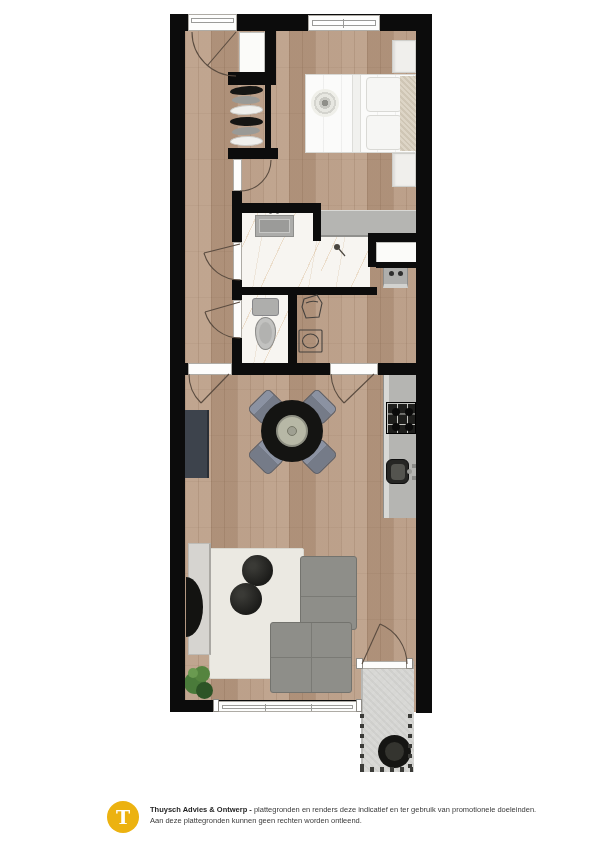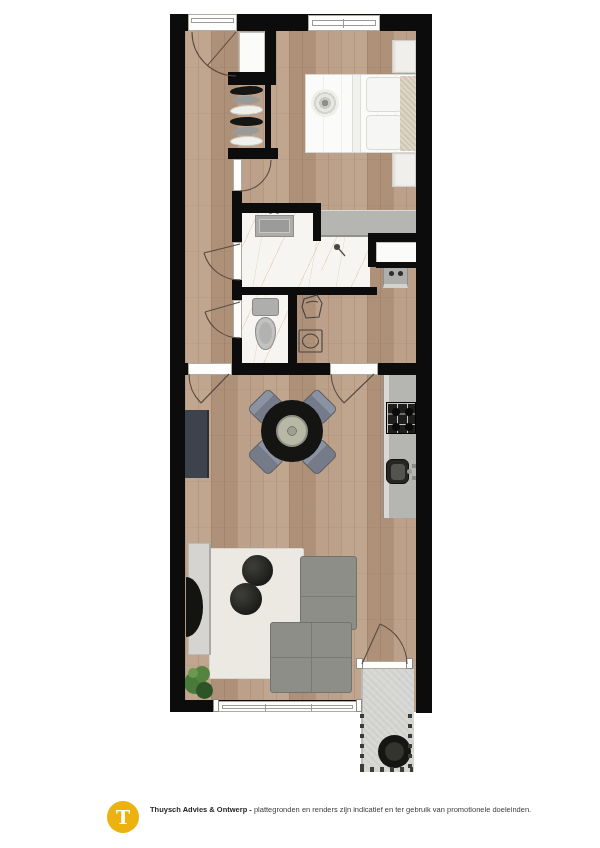--- a/index.html
+++ b/index.html
@@ -204,15 +204,16 @@
       <ellipse cx="310.5" cy="341" rx="8" ry="7"></ellipse>
     </g>
   </svg>
 </div>
 
 <div class="abs" style="left:0;top:790px;width:600px;height:58px;background:#fff;">
   <div class="abs logo" style="left:107px;top:11px;width:32px;height:32px;">
     <span>T</span>
   </div>
   <div class="abs footer-text" style="left:150px;top:14px;width:440px;">
-    <div><b>Thuysch Advies &amp; Ontwerp -</b> <span>plattegronden en renders zijn indicatief en ter gebruik van promotionele doeleinden.</span></div>
+    <div><b>Thuysch Advies &amp; Ontwerp -</b> <span>plattegronden en renders deze indicatief en ter gebruik van promotionele doeleinden.</span></div>
+    <div>Aan deze plattegronden kunnen geen rechten worden ontleend.</div>
   </div>
 </div>
 
 </body></html>

